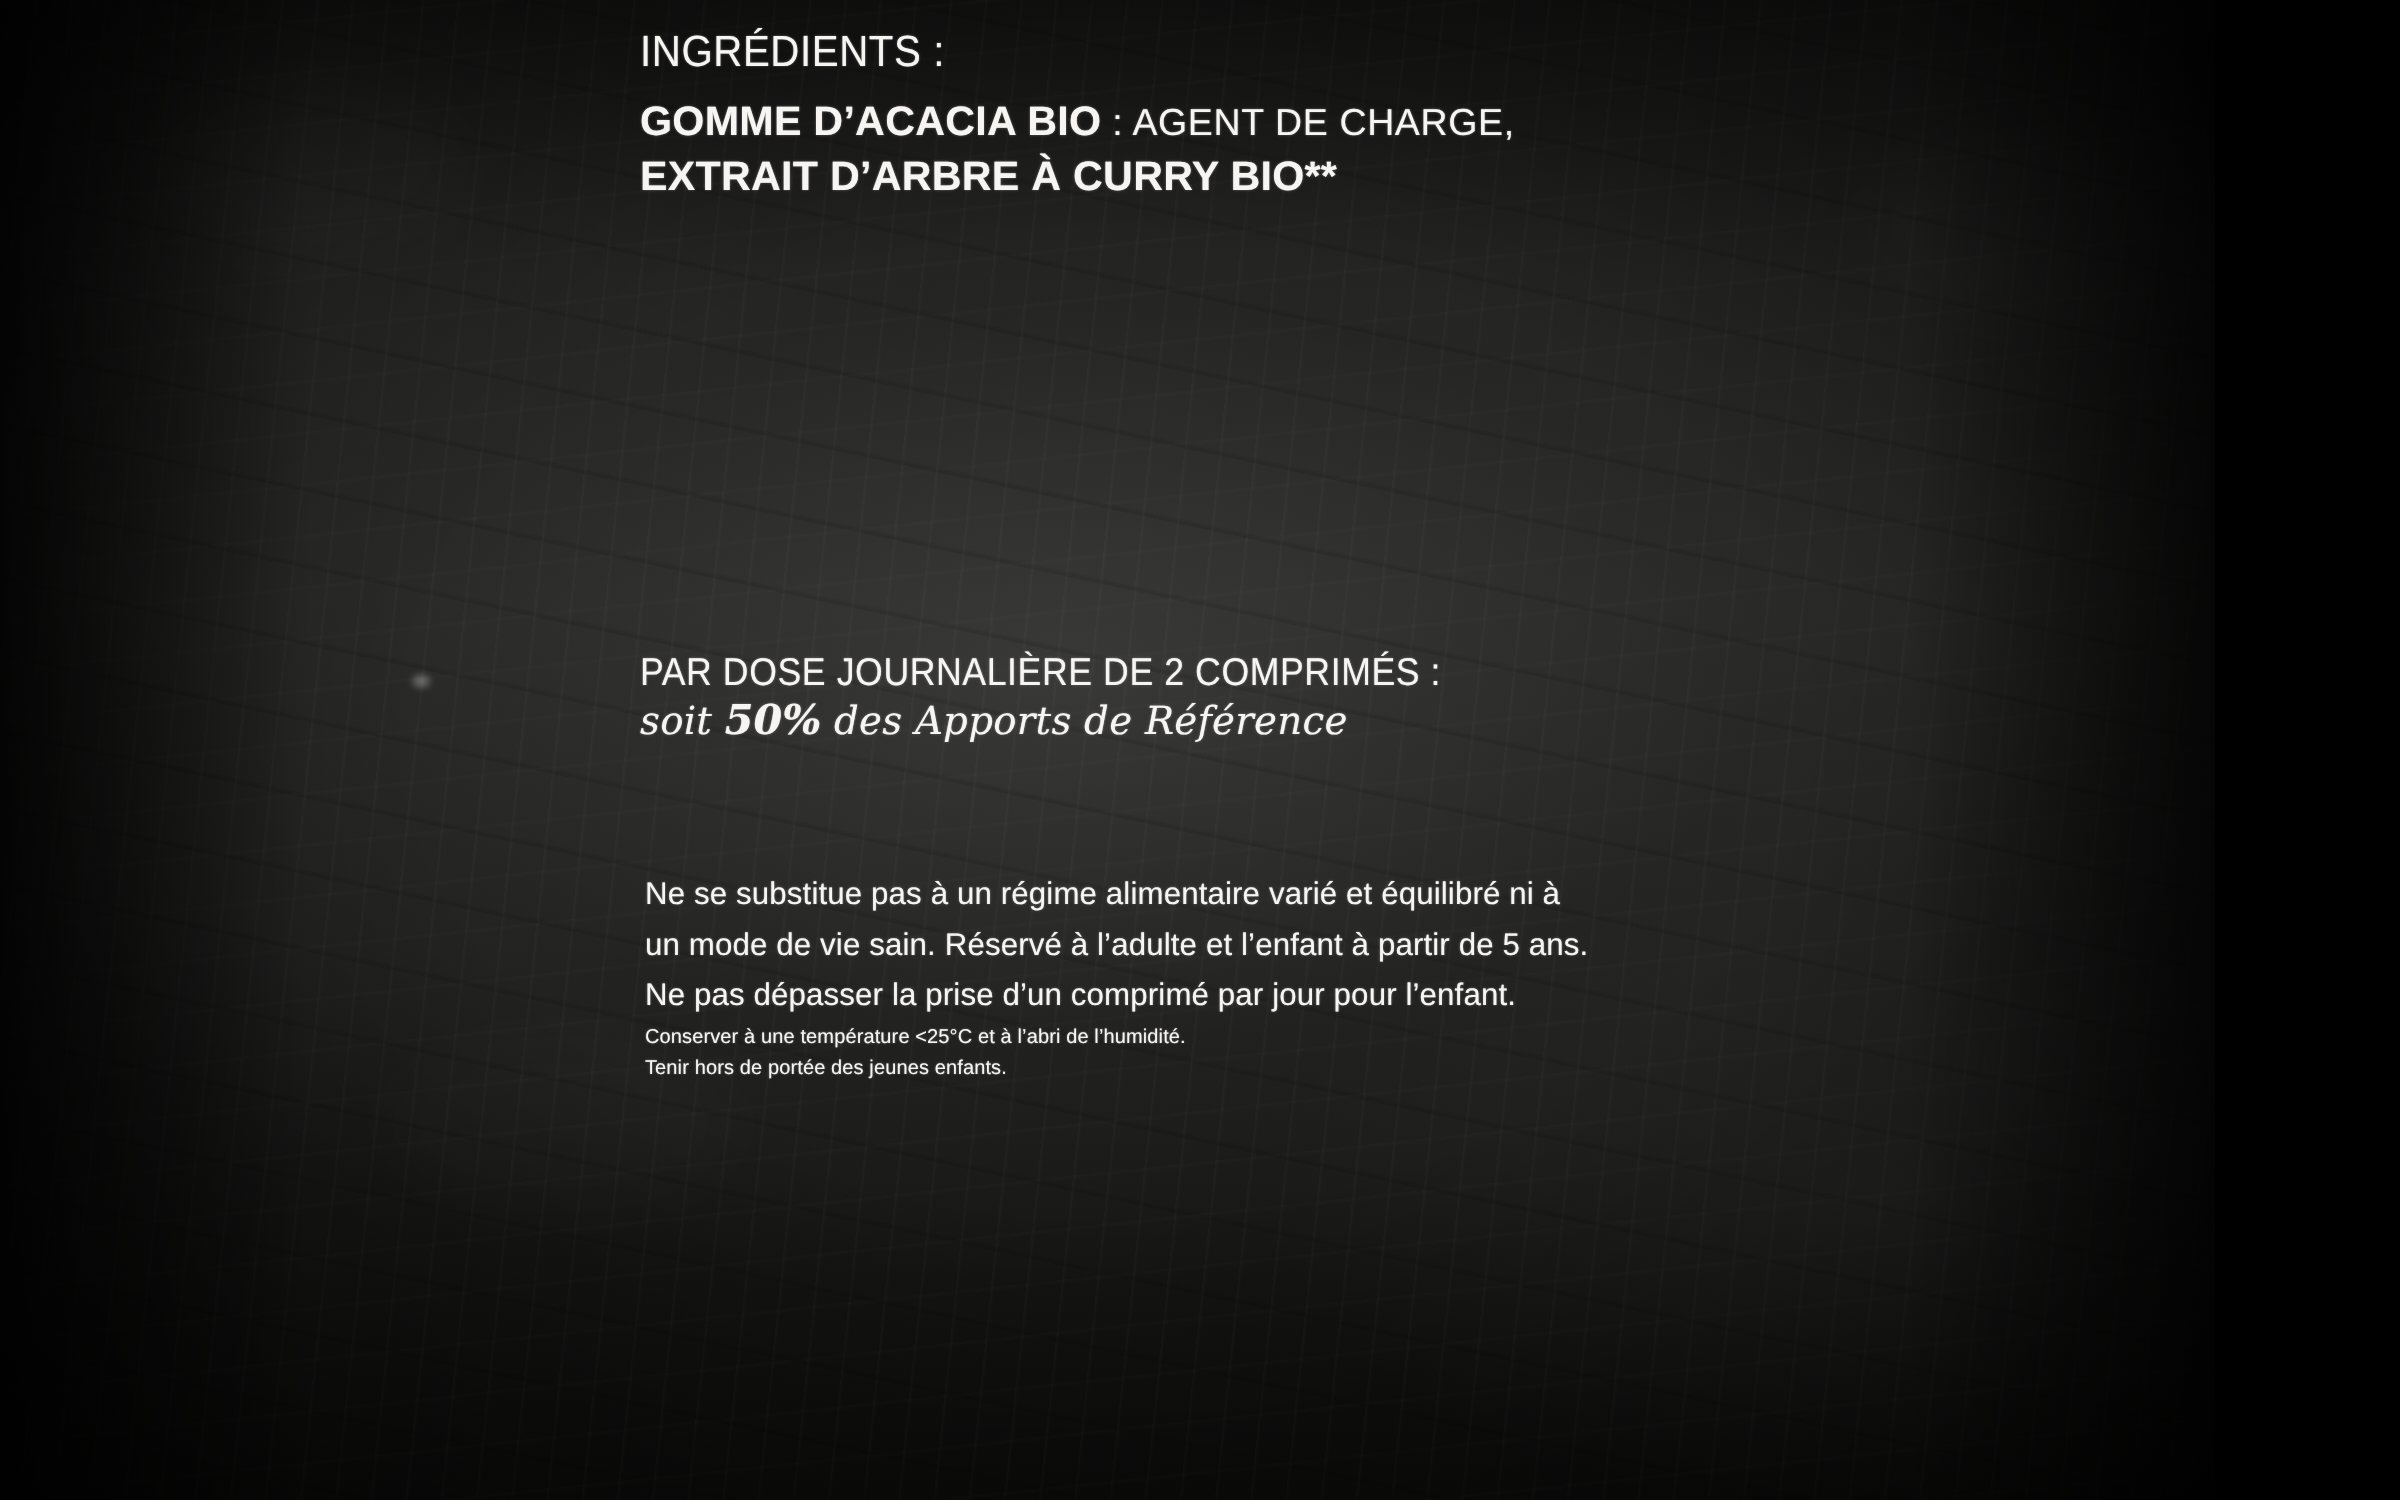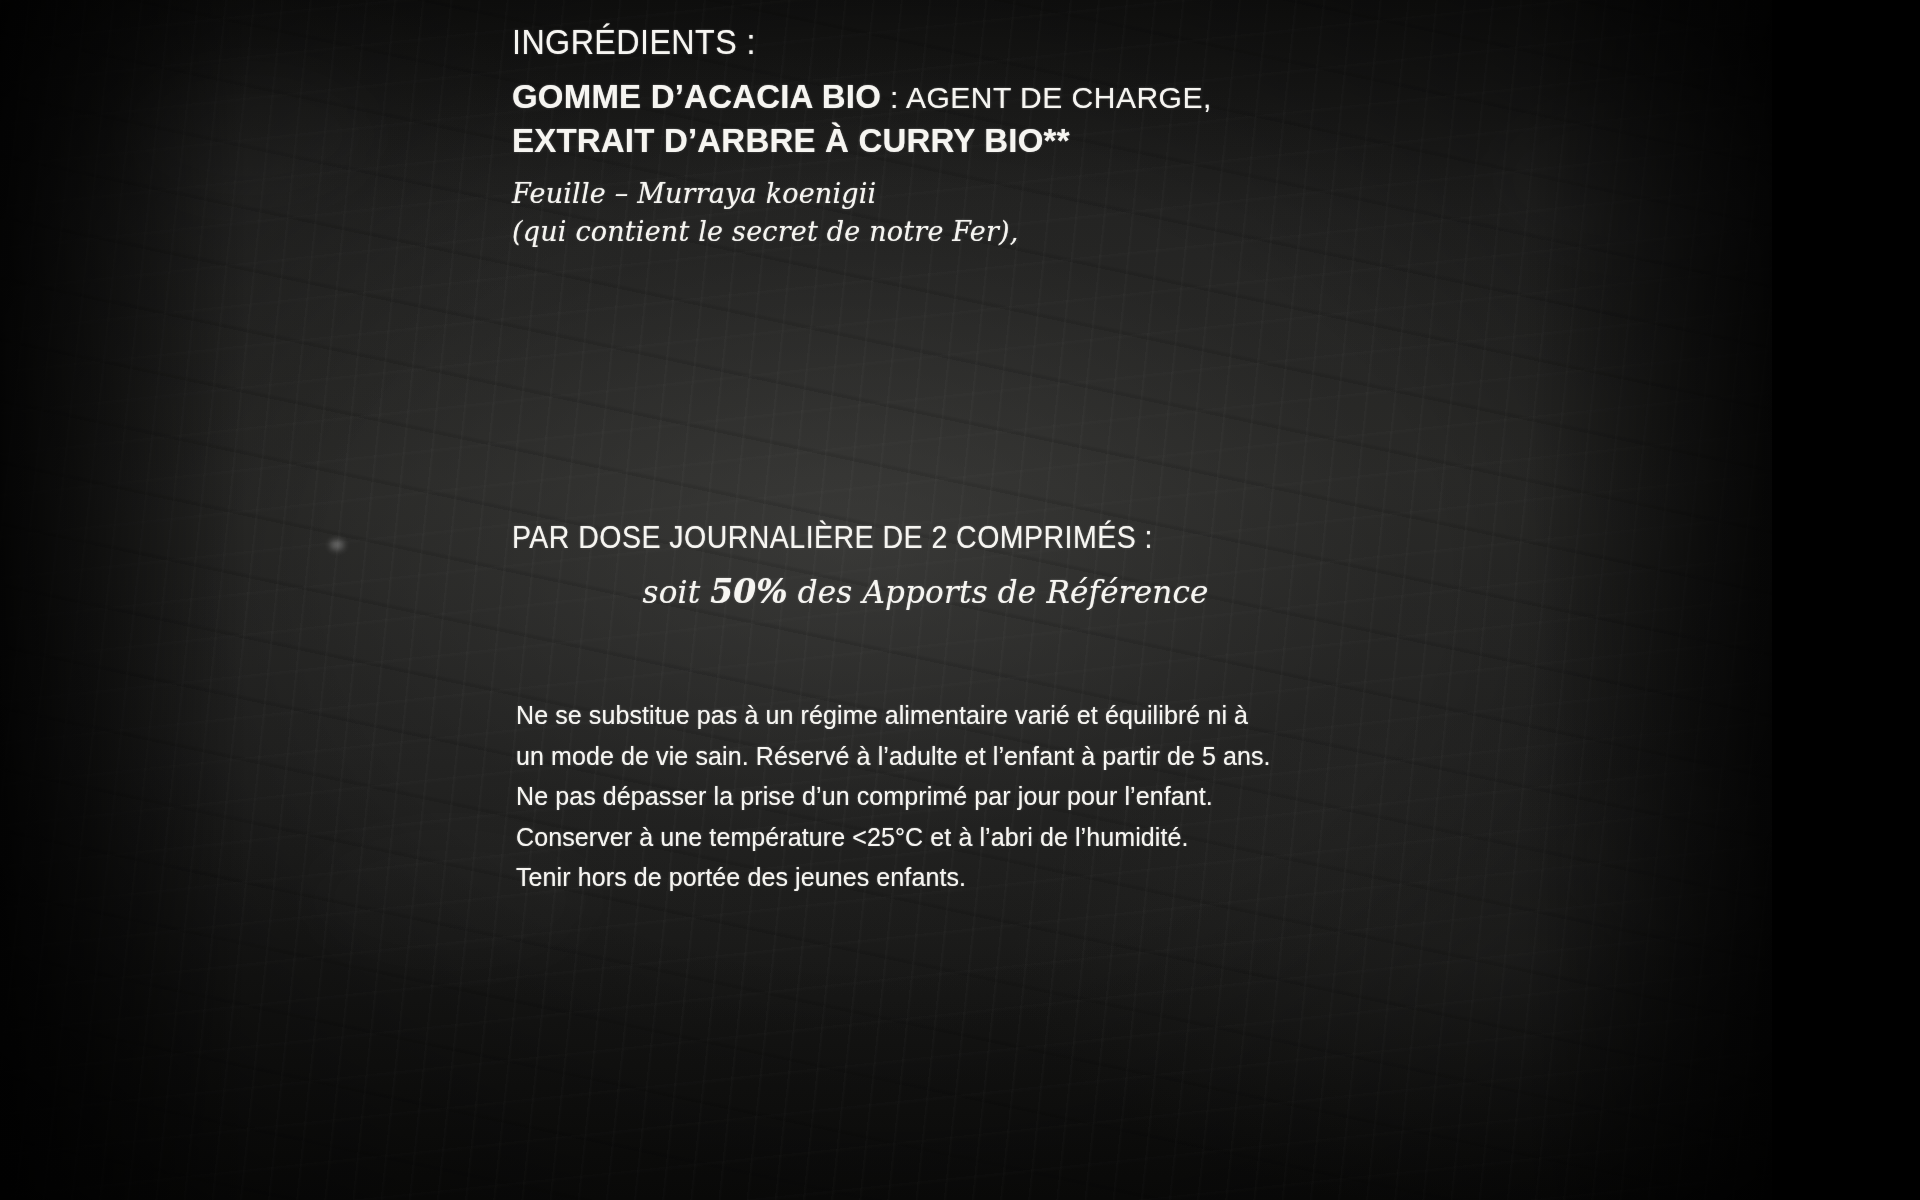--- a/index.html
+++ b/index.html
@@ -128,25 +128,25 @@
   #support { position: absolute; left: 0; top: 340px; }
   .support-txt { font-size: 21px; }
 
   #sec-conseil { position: absolute; left: 0; top: 400px; }
   .conseil-1 { font-size: 31px; }
   .conseil-2 { font-size: 29px; margin-top: 4px; }
 
   #sec-dose { position: absolute; left: 0; top: 520px; }
   .dose-hdr { font-size: 31px; }
   .dose-fer { font-size: 33px; margin-top: 14px; }
-  .dose-soit { font-size: 31px; margin-top: 16px; text-align: right; }
+  .dose-soit { font-size: 31px; margin-top: 0; }
 
   #sec-legal { position: absolute; left: 4px; top: 695px; width: 760px; }
   .legal-p { font-size: 25px; line-height: 1.62; }
-  .legal-p2 { font-size: 25px; line-height: 1.62; }
+  .legal-p2 { font-size: 16px; line-height: 1.62; }
 </style>
 </head>
 <body>
 
 <div id="board">
 
   <div class="smudge" style="left:120px; top:60px; width:260px; height:150px; background:rgba(255,255,255,0.020);"></div>
   <div class="smudge" style="left:1480px; top:90px; width:340px; height:180px; background:rgba(255,255,255,0.016);"></div>
   <div class="smudge" style="left:300px; top:820px; width:300px; height:160px; background:rgba(255,255,255,0.014);"></div>
   <div class="smudge" style="left:1560px; top:760px; width:260px; height:200px; background:rgba(255,255,255,0.012);"></div>
@@ -161,24 +161,20 @@
 
     <div id="ing-list">
       <div class="ing-row line">
         <span class="caps-b chalk ing-name">GOMME D’ACACIA BIO</span><span class="caps chalk ing-role"> : </span><span class="caps chalk ing-role">AGENT DE CHARGE,</span>
       </div>
       <div class="ing-row line">
         <span class="caps-b chalk ing-name">EXTRAIT D’ARBRE À CURRY BIO**</span>
       </div>
     </div>
 
-    <div id="curry-sub">
-      <div class="line script chalk sub-line">Feuille – Murraya koenigii</div>
-      <div class="line script chalk sub-line">(qui contient le secret de notre Fer),</div>
-    </div>
 
 
 
 
     <div id="sec-dose">
       <div class="line caps chalk dose-hdr">PAR DOSE JOURNALIÈRE DE 2 COMPRIMÉS :</div>
       <div class="line dose-soit">
         <span class="script chalk">soit </span><span class="script-b chalk" style="font-size:33px;">50%</span><span class="script chalk"> des Apports de Référence</span>
       </div>
     </div>

